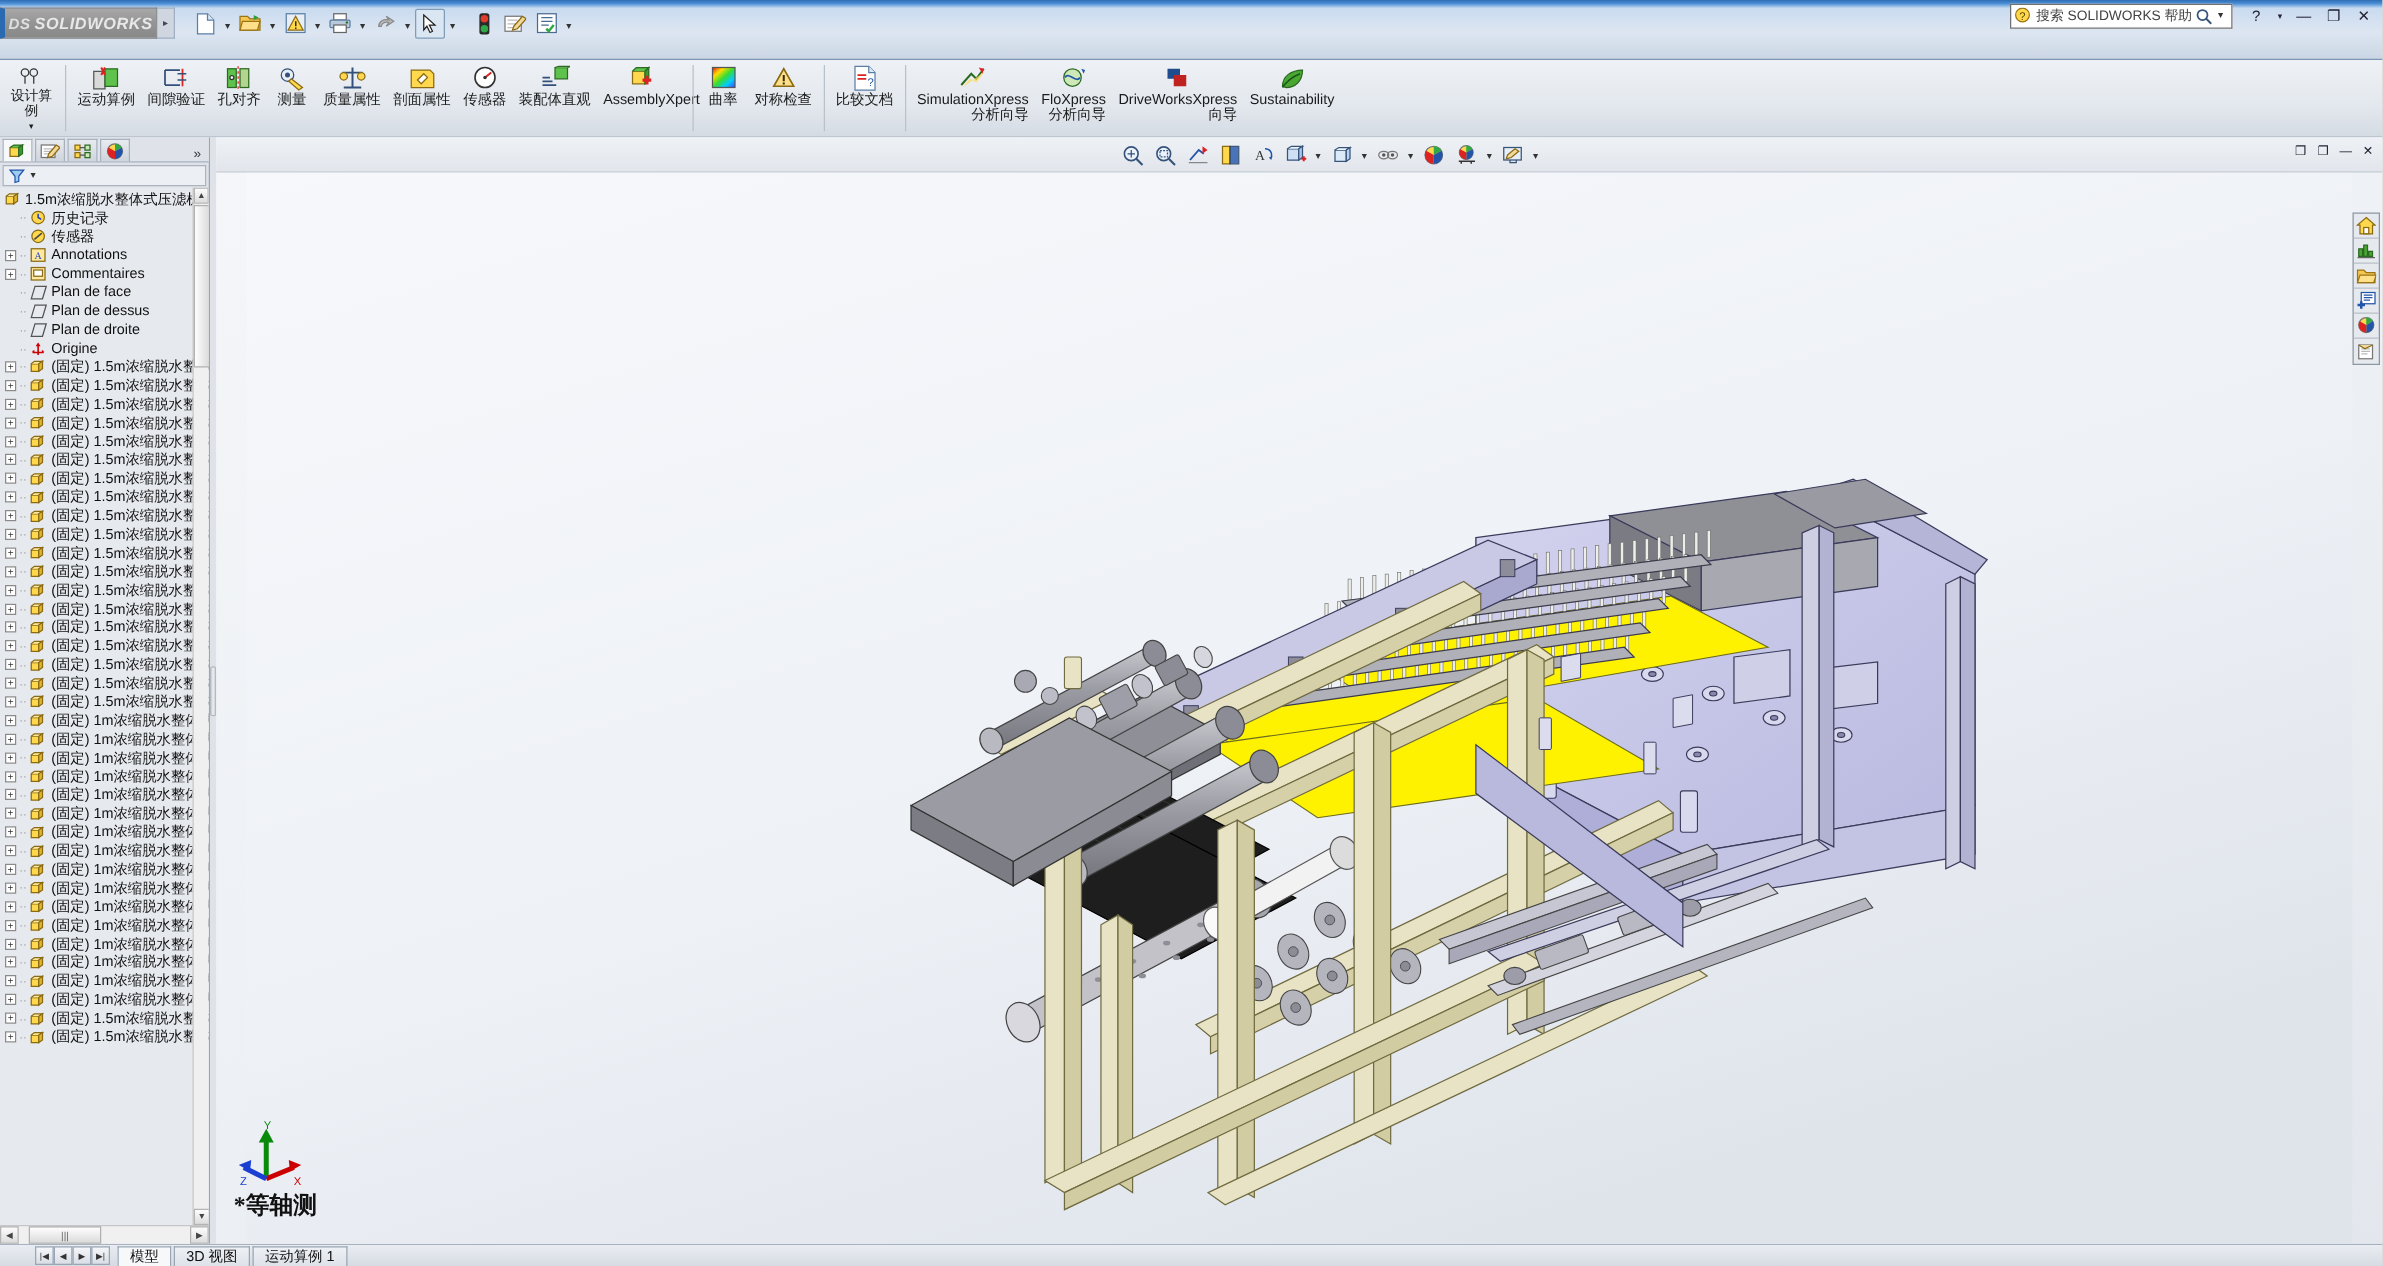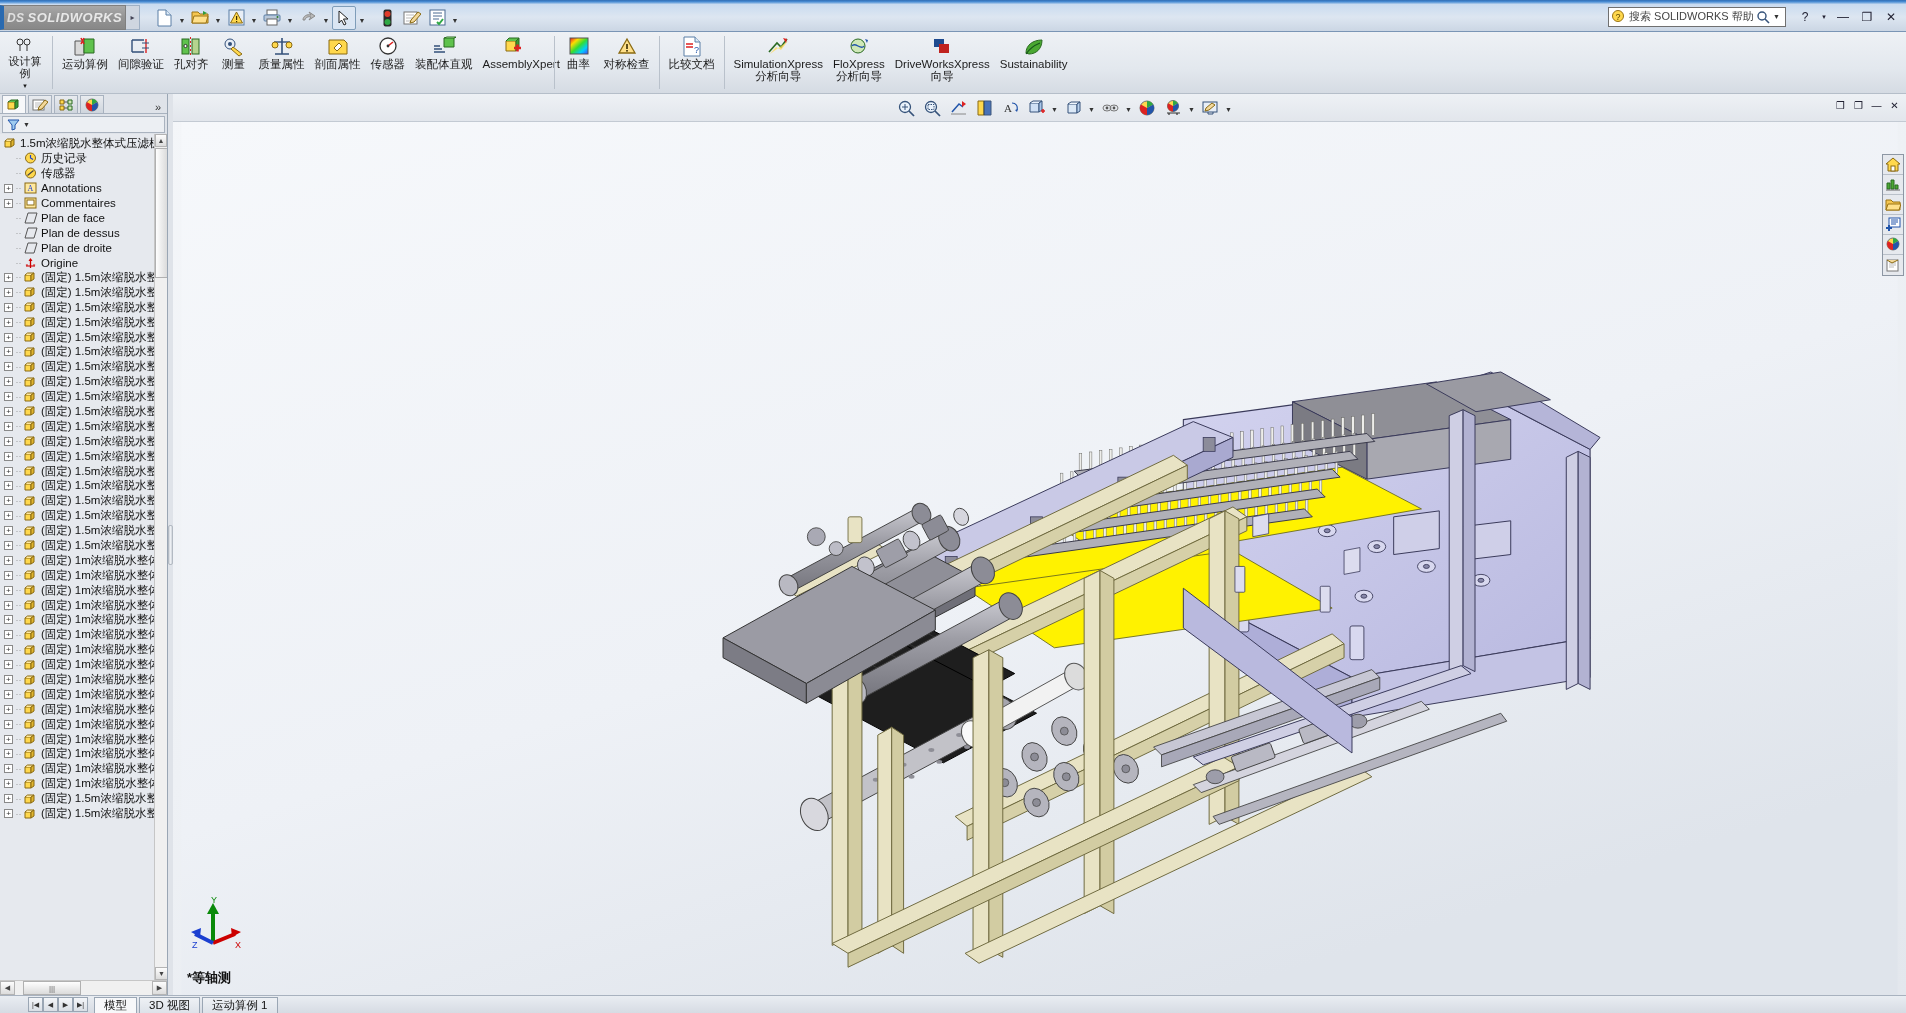--- a/index.html
+++ b/index.html
@@ -14,24 +14,24 @@
   #app {
     position: relative;
     width: 1906px; height: 1013px;
     background: #d6dbe3;
     display: flex; flex-direction: column;
   }
 
   
   .titlebar {
     position: relative;
-    height: 32px;
+    height: 48px;
     background: linear-gradient(to bottom, #2f6db5 0%, #4b8fd6 6%, #c9dbf0 14%, #dde6f1 55%, #cbd6e4 100%);
     border-bottom: 1px solid #7a95b5;
-    display: flex; align-items: flex-end;
+    display: flex; align-items: flex-start;
     flex: 0 0 auto;
   }
   .tb-left {
     display: flex; align-items: center;
     height: 27px; margin-top: 5px;
   }
   .sw-logo {
     width: 126px; height: 25px;
     background: linear-gradient(to bottom, #a8a8a8 0%, #949494 50%, #888 100%);
     border: 1px solid #7f7f7f;
@@ -105,21 +105,21 @@
     display: flex; flex-direction: column; align-items: center;
     justify-content: flex-start;
     text-align: center;
     color: #1b1b1b;
     font-size: 11.5px; line-height: 12px;
     border: 1px solid transparent;
     cursor: default;
   }
   .cmd .ico { height: 22px; display:flex; align-items:center; justify-content:center; margin-bottom: 1px;}
   .cmd .lbl { white-space: pre-line; max-width: 62px; }
-  .cmd.wide .lbl { max-width: 116px; white-space: pre-line;}
+  .cmd.wide .lbl { max-width: 116px; white-space: pre-line; text-align: right;}
   .rsep { width: 1px; background: #b9c1cb; margin: 4px 4px; }
   .designcase { width: 46px; font-size: 11px;}
 
   
   .tabrow {
     height: 22px; background: #d5dae1;
     display: flex; align-items: flex-end;
     border-bottom: 1px solid #9aa6b4;
     flex: 0 0 auto;
     padding-left: 4px;
@@ -235,22 +235,22 @@
   .vbtn { width: 26px; height: 24px; display:flex;align-items:center;justify-content:center; border:1px solid transparent; border-radius:2px;}
   .vcaret { width: 11px; height:24px; display:flex; align-items:flex-end; justify-content:center; padding-bottom:7px; font-size:7px;color:#333;}
   .docwin {
     position: absolute; right: 4px; top: 4px;
     display: flex; gap: 3px; align-items: center;
   }
   .dwbtn { width: 15px; height: 14px; display:flex;align-items:center;justify-content:center; font-size:10px; color:#223;}
   .canvas { flex: 1 1 auto; position: relative; overflow: hidden; }
   .axis-tri { position: absolute; left: 18px; bottom: 42px; }
   .viewlabel {
-    position: absolute; left: 14px; bottom: 8px;
-    font-size: 13px; color: #111; font-weight: bold;
+    position: absolute; left: 14px; bottom: 18px;
+    font-size: 19px; color: #111; font-weight: bold; font-family: Liberation Serif, serif;
   }
   .rtoolbar {
     position: absolute; right: 2px; top: 32px;
     width: 22px;
     display: flex; flex-direction: column;
     border: 1px solid #8d97a4;
     background: #e6e9ee;
   }
   .rbtn { width: 20px; height: 20px; display:flex;align-items:center;justify-content:center; border-bottom:1px solid #b9c0c9;}
   .rbtn:last-child{border-bottom:none;}

